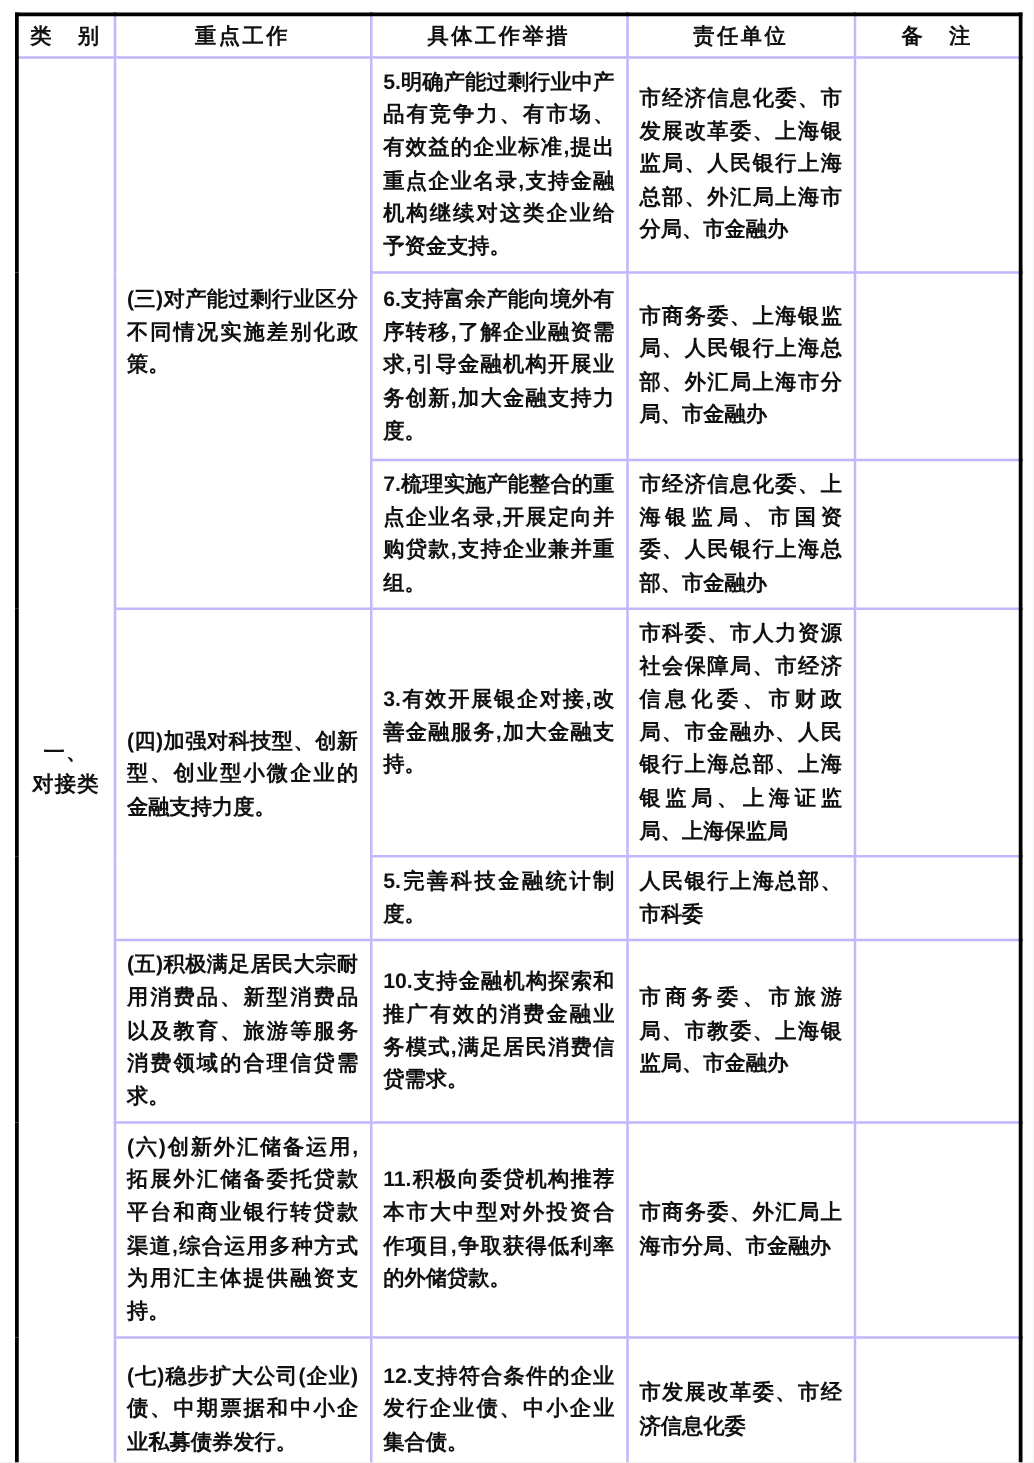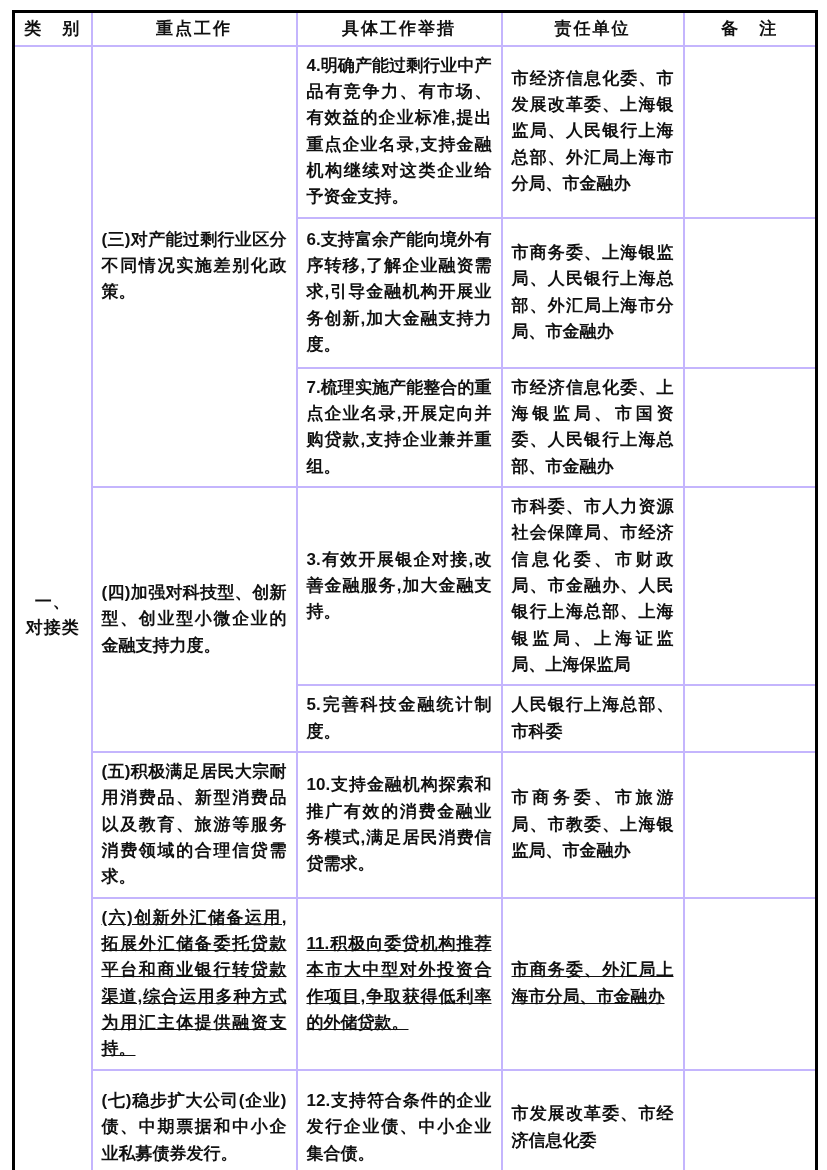--- a/index.html
+++ b/index.html
@@ -56,21 +56,21 @@
   td.work, td.measure, td.units {
     text-align: justify;
     text-justify: inter-ideograph;
   }
   tr.r5  { height: 168px; }
   tr.r6  { height: 150px; }
   tr.r7  { height: 108px; }
   tr.r8  { height: 192px; }
   tr.r9  { height: 56px;  }
   tr.r10 { height: 145px; }
-  tr.r11 { height: 165px; text-decoration: underline; }
+  tr.r11 { height: 165px; }
   tr.r12 { height: 116px;  }
 </style>
 </head>
 <body>
 
 <div class="page">
 
   <table class="doc-table">
     <colgroup>
       <col class="c-cat">
@@ -86,21 +86,21 @@
         <th>具体工作举措</th>
         <th>责任单位</th>
         <th>备　注</th>
       </tr>
     </thead>
     <tbody>
       <tr class="r5">
         <td class="cat" rowspan="8">一、
 对接类</td>
         <td class="work" rowspan="3">(三)对产能过剩行业区分不同情况实施差别化政策。</td>
-        <td class="measure">4.明确产能过剩行业中产品有竞争力、有市场、有效益的企业标准,提出重点企业名录,支持金融机构继续对这类企业给予资金支持。</td>
+        <td class="measure">5.明确产能过剩行业中产品有竞争力、有市场、有效益的企业标准,提出重点企业名录,支持金融机构继续对这类企业给予资金支持。</td>
         <td class="units">市经济信息化委、市发展改革委、上海银监局、人民银行上海总部、外汇局上海市分局、市金融办</td>
         <td class="remark"></td>
       </tr>
       <tr class="r6">
         <td class="measure">6.支持富余产能向境外有序转移,了解企业融资需求,引导金融机构开展业务创新,加大金融支持力度。</td>
         <td class="units">市商务委、上海银监局、人民银行上海总部、外汇局上海市分局、市金融办</td>
         <td class="remark"></td>
       </tr>
       <tr class="r7">
         <td class="measure">7.梳理实施产能整合的重点企业名录,开展定向并购贷款,支持企业兼并重组。</td>

